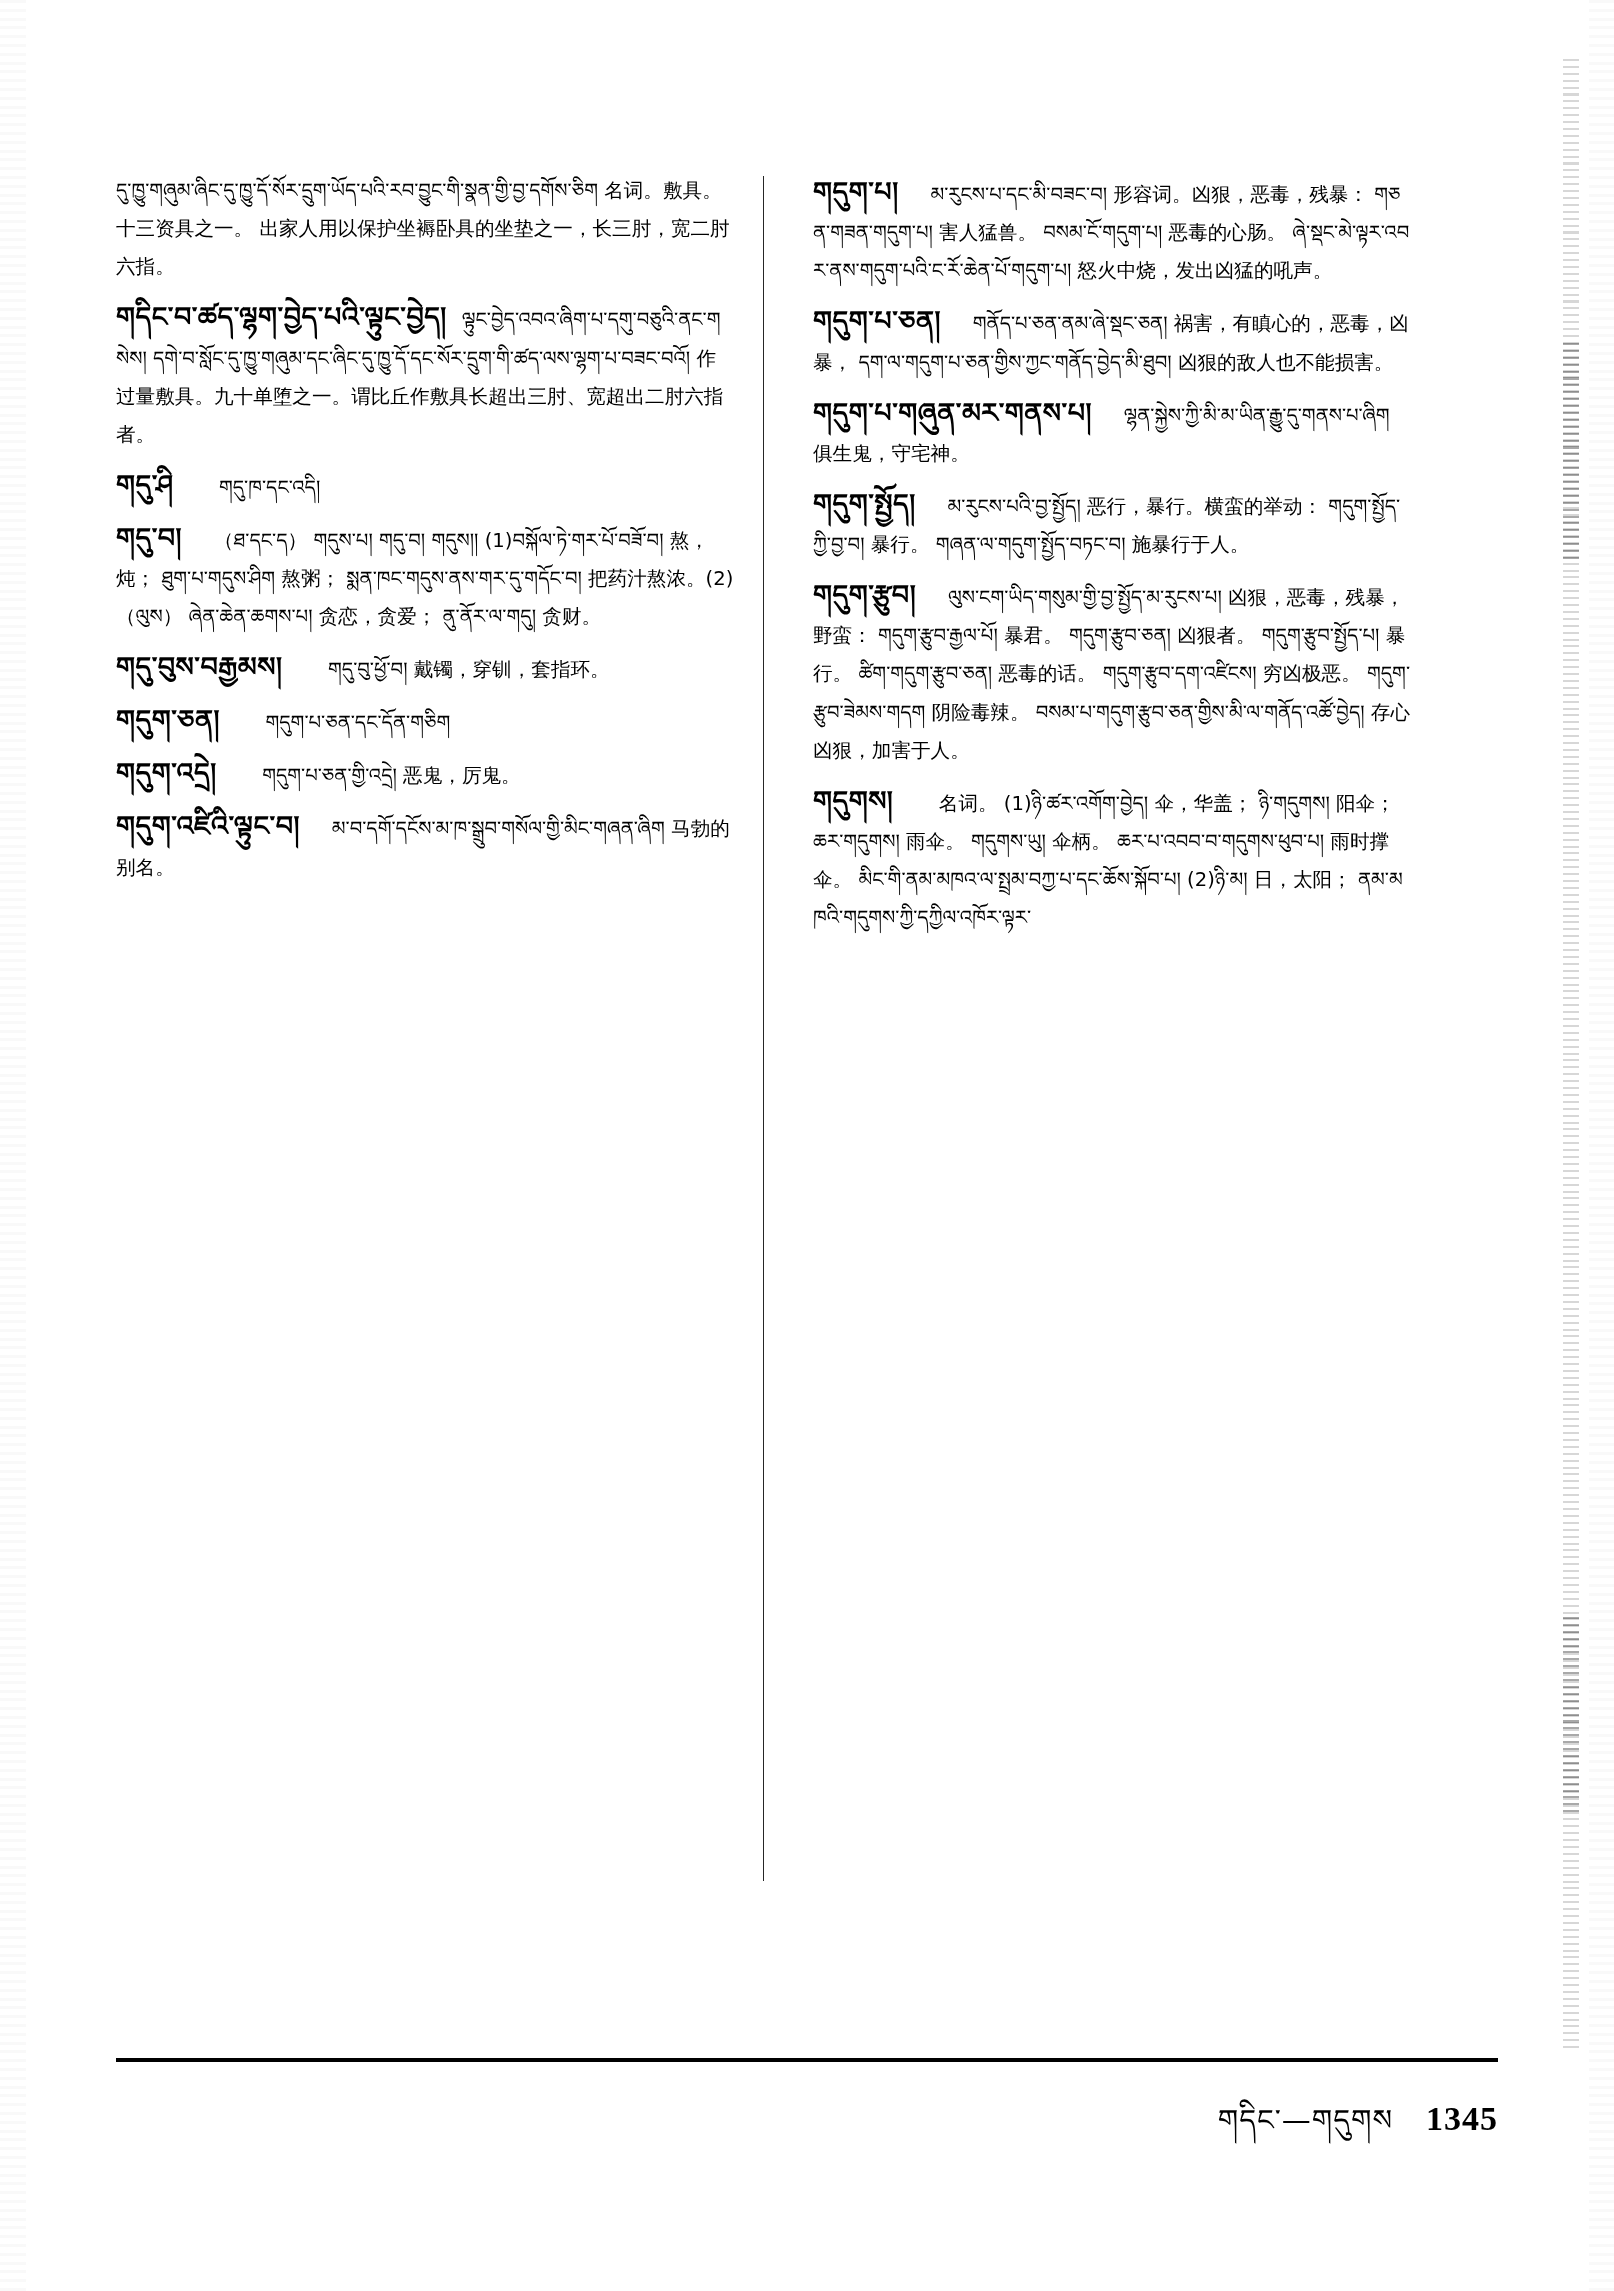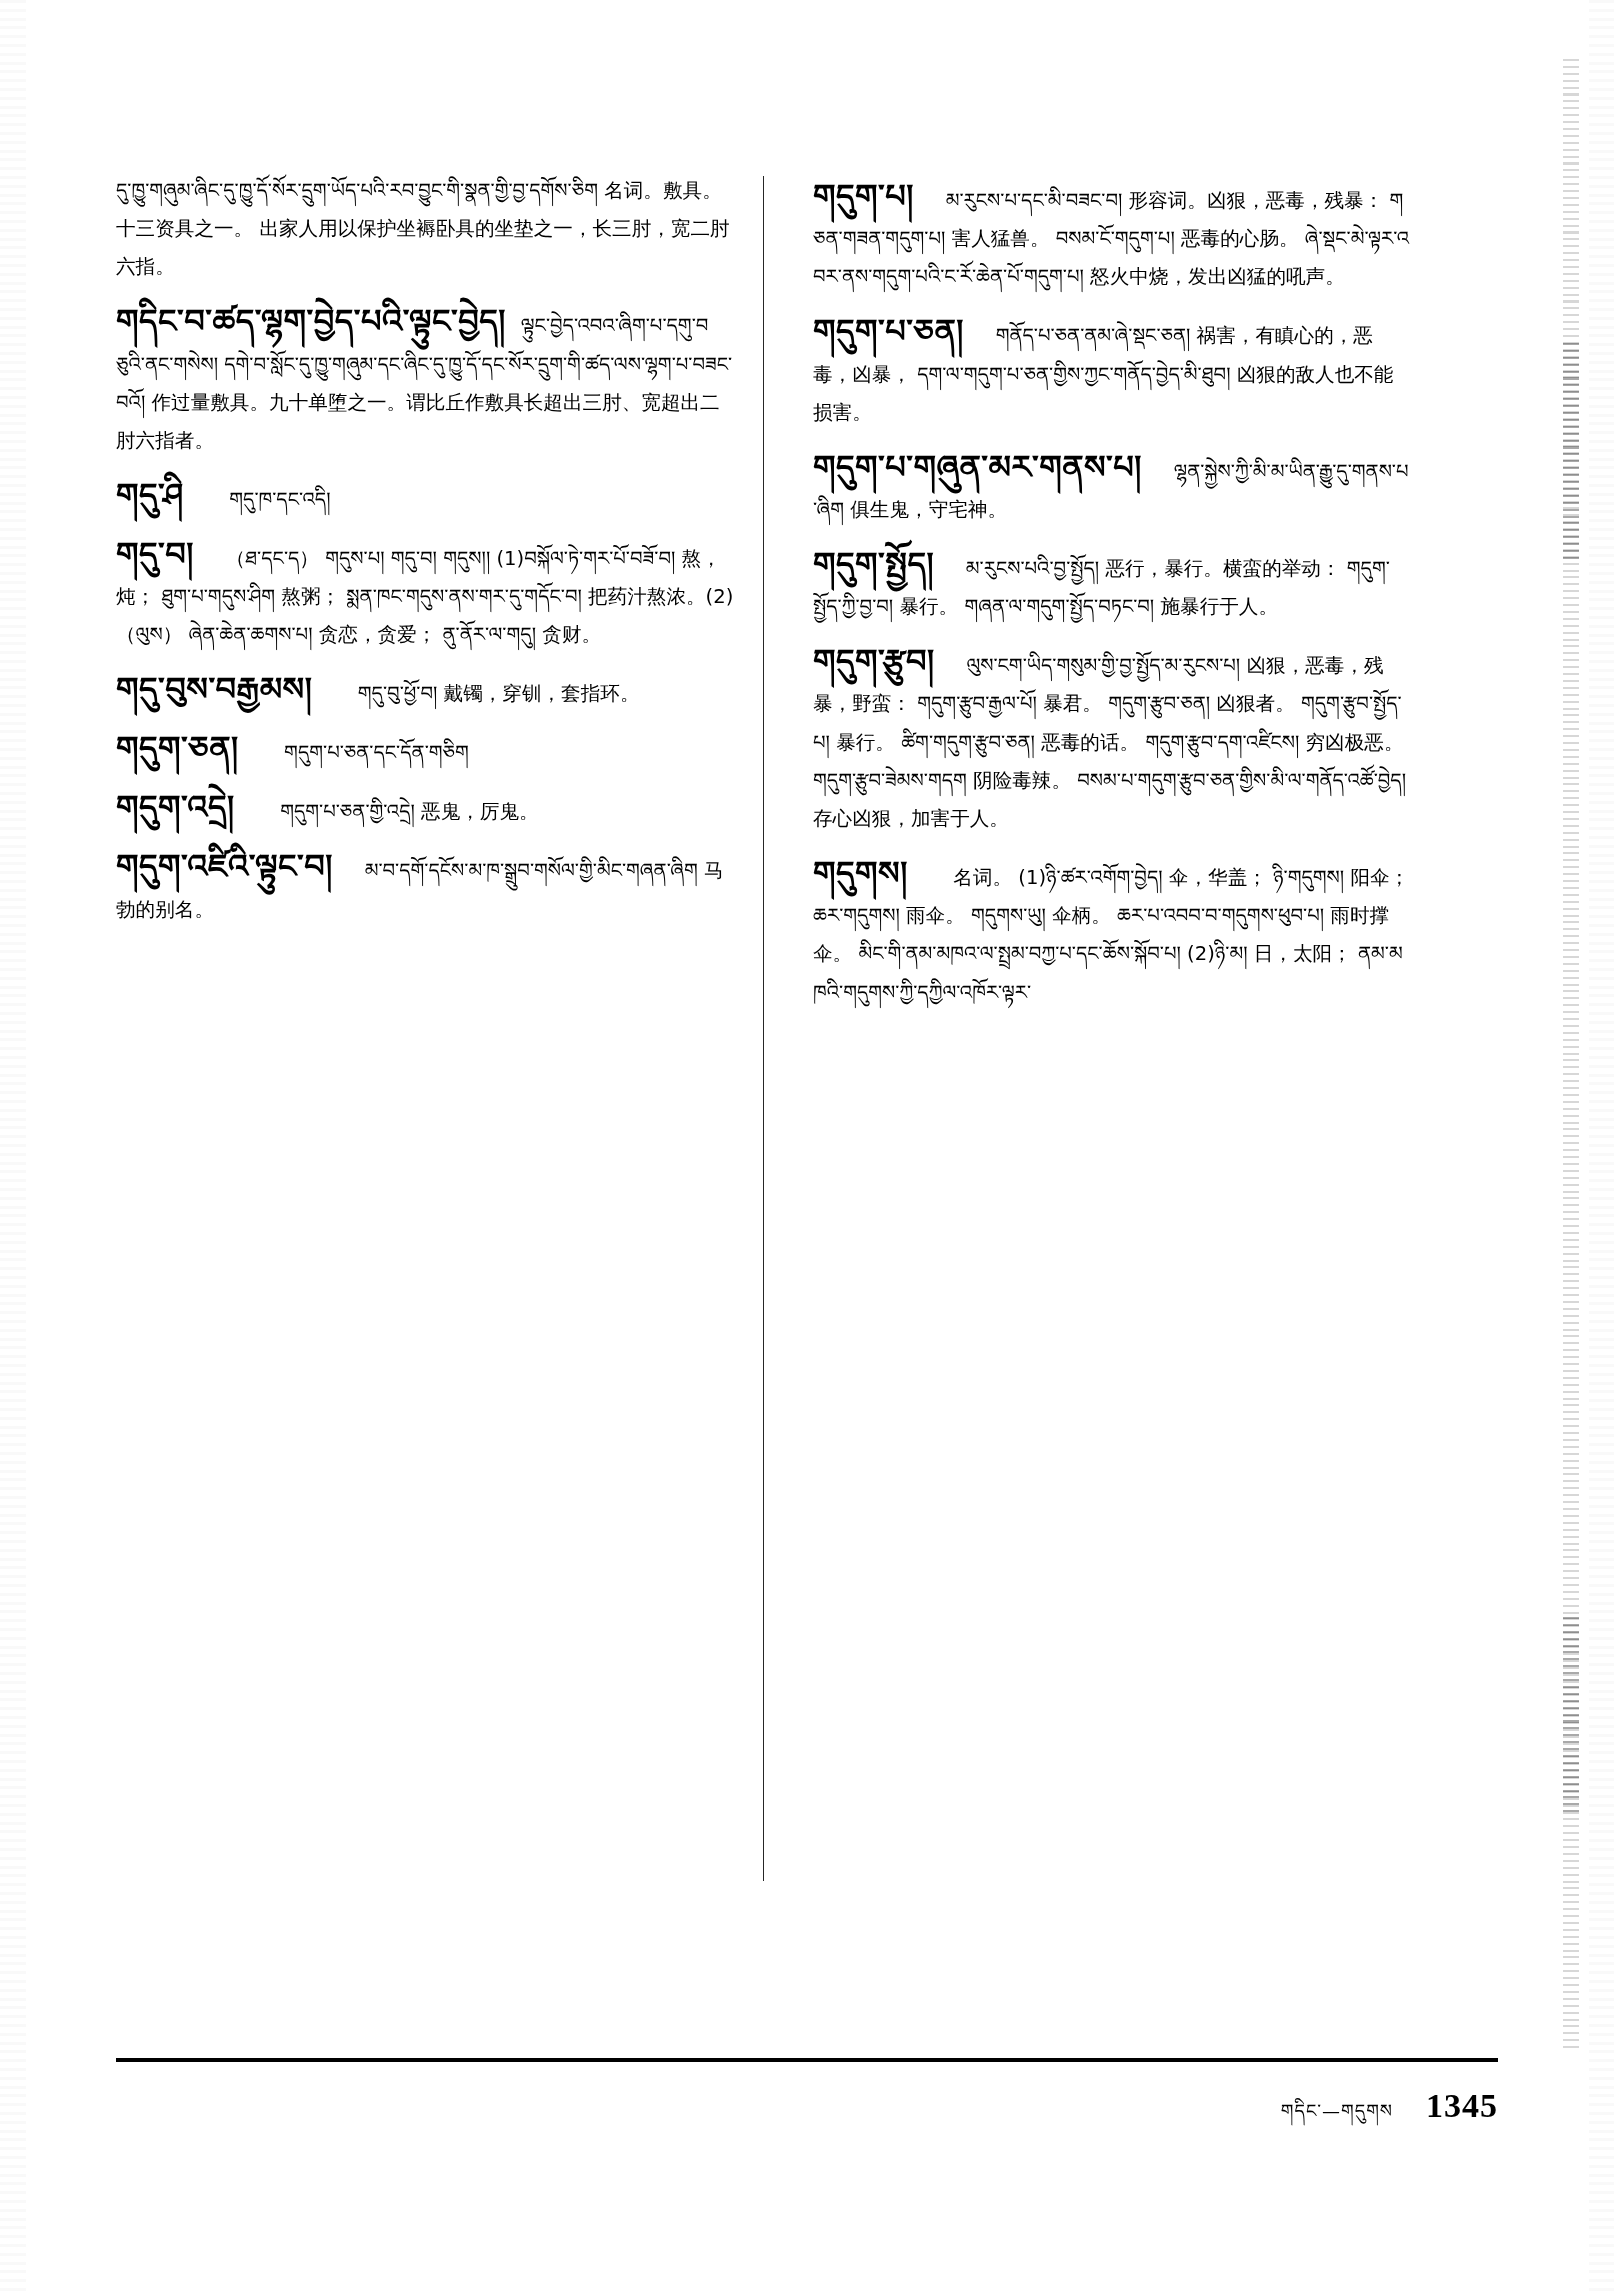--- a/index.html
+++ b/index.html
@@ -87,21 +87,21 @@
     margin: 3.9px 0 0 0;
     height: 1705px;
     align-self: flex-start;
     opacity: .85;
   }
 
   .entry {
     margin-bottom: 10.8px;
   }
   .headword {
-    font-size: 32px;
+    font-size: 27px;
     font-weight: 700;
     letter-spacing: 0.5px;
     line-height: 1.5;
     display: inline;
     margin-right: 9.8px;
   }
   .body {
     font-size: 19.6px;
     line-height: 1.95;
     text-align: justify;
@@ -127,21 +127,21 @@
   }
   .footer-inner {
     position: absolute;
     top: 29px;
     right: 0;
     display: flex;
     align-items: baseline;
     gap: 33px;
   }
   .footer-head {
-    font-size: 18px;
+    font-size: 29px;
     letter-spacing: 1px;
   }
   .page-num {
     font-size: 34px;
     font-weight: 700;
     font-family: "Liberation Serif", serif;
     letter-spacing: 1px;
   }
 </style>
 </head>

